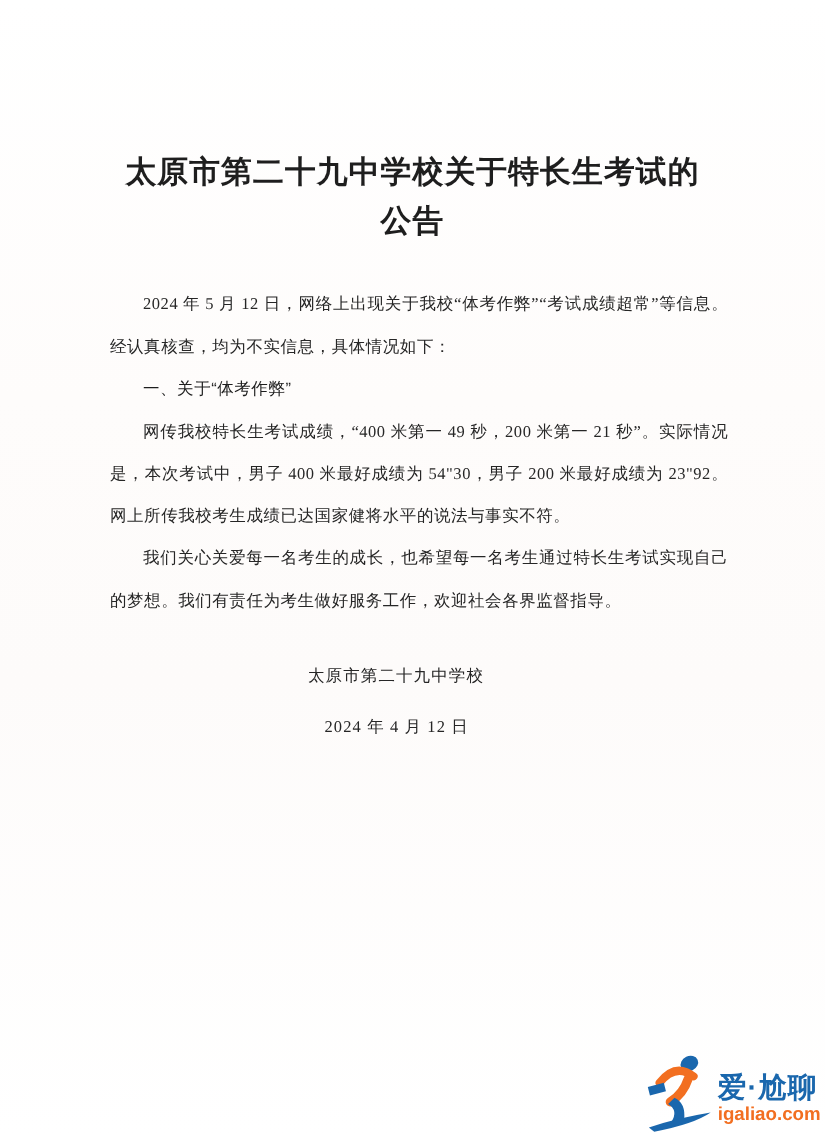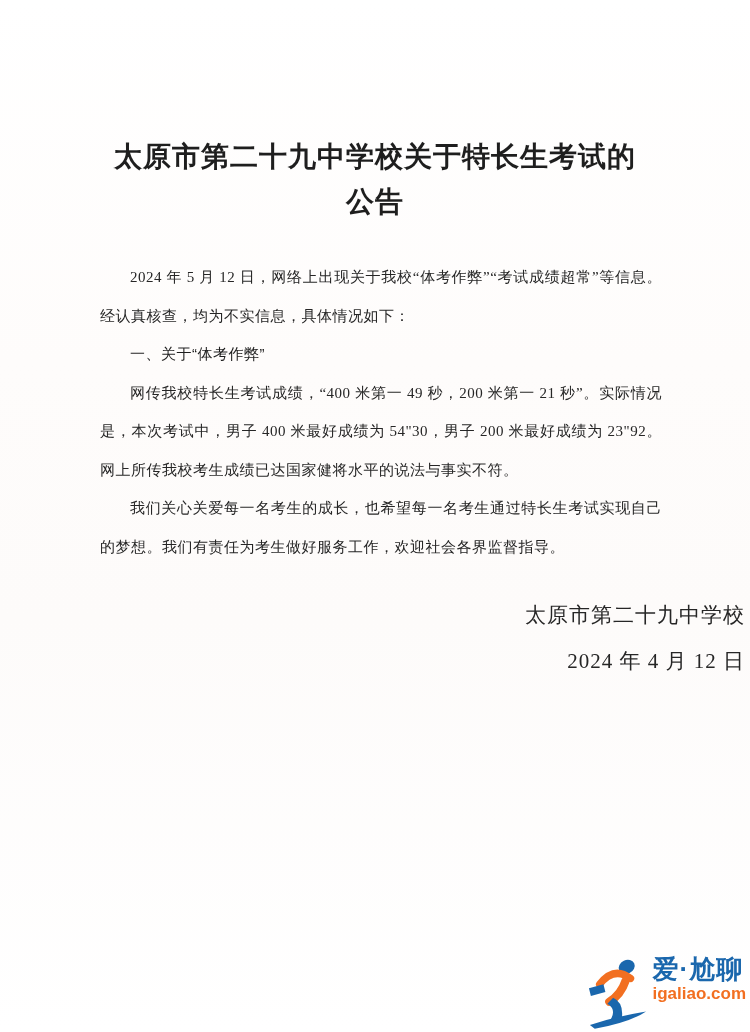--- a/index.html
+++ b/index.html
@@ -41,34 +41,34 @@
   .para.heading {
     font-family: "Liberation Sans", sans-serif;
     font-weight: 400;
     letter-spacing: 0.5px;
     color: #1d1d1d;
   }
   .signature-block {
     margin-top: 26px;
     margin-left: 225px;
     width: 520px;
-    text-align: right;
-    font-size: 21px;
+    text-align: left;
+    font-size: 15px;
     line-height: 46px;
     letter-spacing: 1px;
     color: #262626;
   }
   .signature-block .sig-org { padding-left: 55px; }
   .signature-block .sig-date { padding-left: 70px; }
   .watermark {
     position: absolute;
     right: 4px;
     bottom: 0px;
     display: flex;
-    align-items: flex-start;
+    align-items: flex-end;
     gap: 3px;
   }
   .wm-logo { width: 62px; height: 78px; }
   .wm-text { display: flex; flex-direction: column; justify-content: center; padding-bottom: 10px; }
   .wm-cn {
     font-family: "Liberation Sans", sans-serif;
     font-weight: 700;
     font-size: 26px;
     line-height: 30px;
     letter-spacing: 1px;

